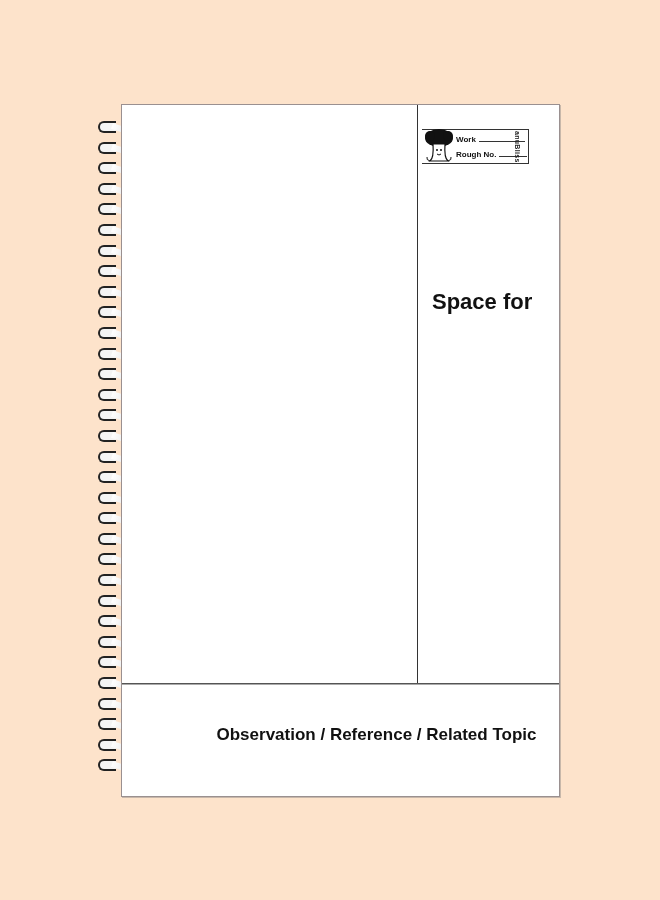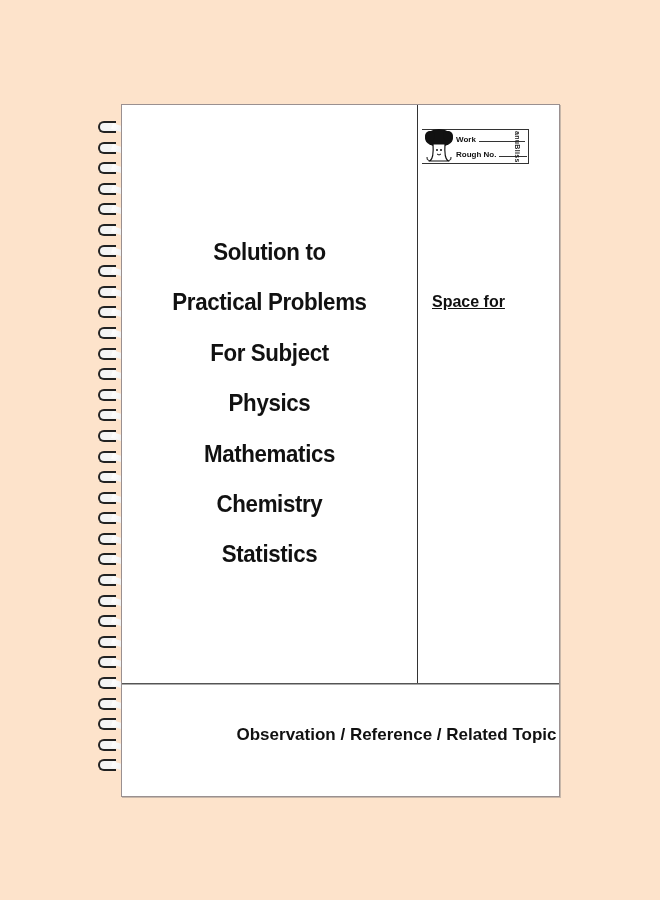--- a/index.html
+++ b/index.html
@@ -6,24 +6,24 @@
   body { width:660px; height:900px; background:#fde3cb; position:relative; overflow:hidden;
          font-family:"Liberation Sans", sans-serif; }
   .page { position:absolute; left:121px; top:104px; width:437px; height:691px;
           background:#ffffff; border:1px solid #9a9090; box-shadow:1px 1px 0 #c8b8aa; }
   .vdiv { position:absolute; left:295px; top:0; width:1px; height:578px; background:#333; }
   .hdiv { position:absolute; left:0; top:578px; width:437px; height:1px; background:#555;
           box-shadow:0 1px 0 #aaa; }
   .main-text { position:absolute; left:0; top:126px; width:295px; text-align:center; }
   .main-text div { font-weight:bold; font-size:24px; color:#111; height:50.4px; line-height:42px;
                    letter-spacing:-0.4px; transform:scaleX(0.93); }
-  .rough { position:absolute; left:310px; top:183px; font-weight:bold; font-size:16px;
-           line-height:27px; color:#111;text-decoration:underline; }
+  .rough { position:absolute; left:310px; top:183px; font-weight:bold; font-size:22px;
+           line-height:27px; color:#111; }
   .footer { position:absolute; left:0; top:620px; width:509px; text-align:center;
-            font-weight:bold; font-size:17px; color:#111;margin-left:20px; }
+            font-weight:bold; font-size:17px; color:#111; }
   .datebox { position:absolute; left:300px; top:24px; width:106px; height:33px;
              border:1px solid #333; border-left:none; }
   .datebox .row { position:absolute; left:34px; font-size:8px; font-weight:bold; color:#111; }
   .datebox .row .line { display:inline-block; width:38px; border-bottom:1px solid #333; margin-left:3px; }
   .brand { position:absolute; left:392px; top:26px; font-size:7px; font-weight:bold; color:#222;
            writing-mode:vertical-rl; letter-spacing:0.3px; }
   .rings { position:absolute; left:98px; top:118px; width:44px; }
   .ring { position:relative; height:20.6px; }
   .ring .loop { position:absolute; left:0; top:3px; width:16px; height:8px; border-radius:8px 0 0 8px;
                 border:2px solid #222; border-right:none; background:#f4f4f4; }
@@ -195,29 +195,20 @@
       <span class="loop"></span>
       <span class="wire"></span>
       <span class="hole"></span>
     </div>
   </div>
 
 <div class="page">
   <div class="vdiv"></div>
   <div class="hdiv"></div>
 
-  <div class="main-text">
-    <div>Solution to</div>
-    <div>Practical Problems</div>
-    <div>For Subject</div>
-    <div>Physics</div>
-    <div>Mathematics</div>
-    <div>Chemistry</div>
-    <div>Statistics</div>
-  </div>
 
   <div class="datebox">
     <svg style="position:absolute;left:2px;top:-2px" width="30" height="36" viewBox="0 0 30 36">
       <ellipse cx="15" cy="10" rx="14" ry="9" fill="#111"></ellipse>
       <circle cx="6" cy="8" r="5" fill="#111"></circle>
       <circle cx="24" cy="8" r="5" fill="#111"></circle>
       <path d="M9 16 Q10 30 6 33 L24 33 Q20 30 21 16 Z" fill="#fff" stroke="#111" stroke-width="1.2"></path>
       <circle cx="13" cy="22" r="1" fill="#111"></circle>
       <circle cx="17" cy="22" r="1" fill="#111"></circle>
       <path d="M13 26 Q15 28 17 26" fill="none" stroke="#111" stroke-width="1"></path>

